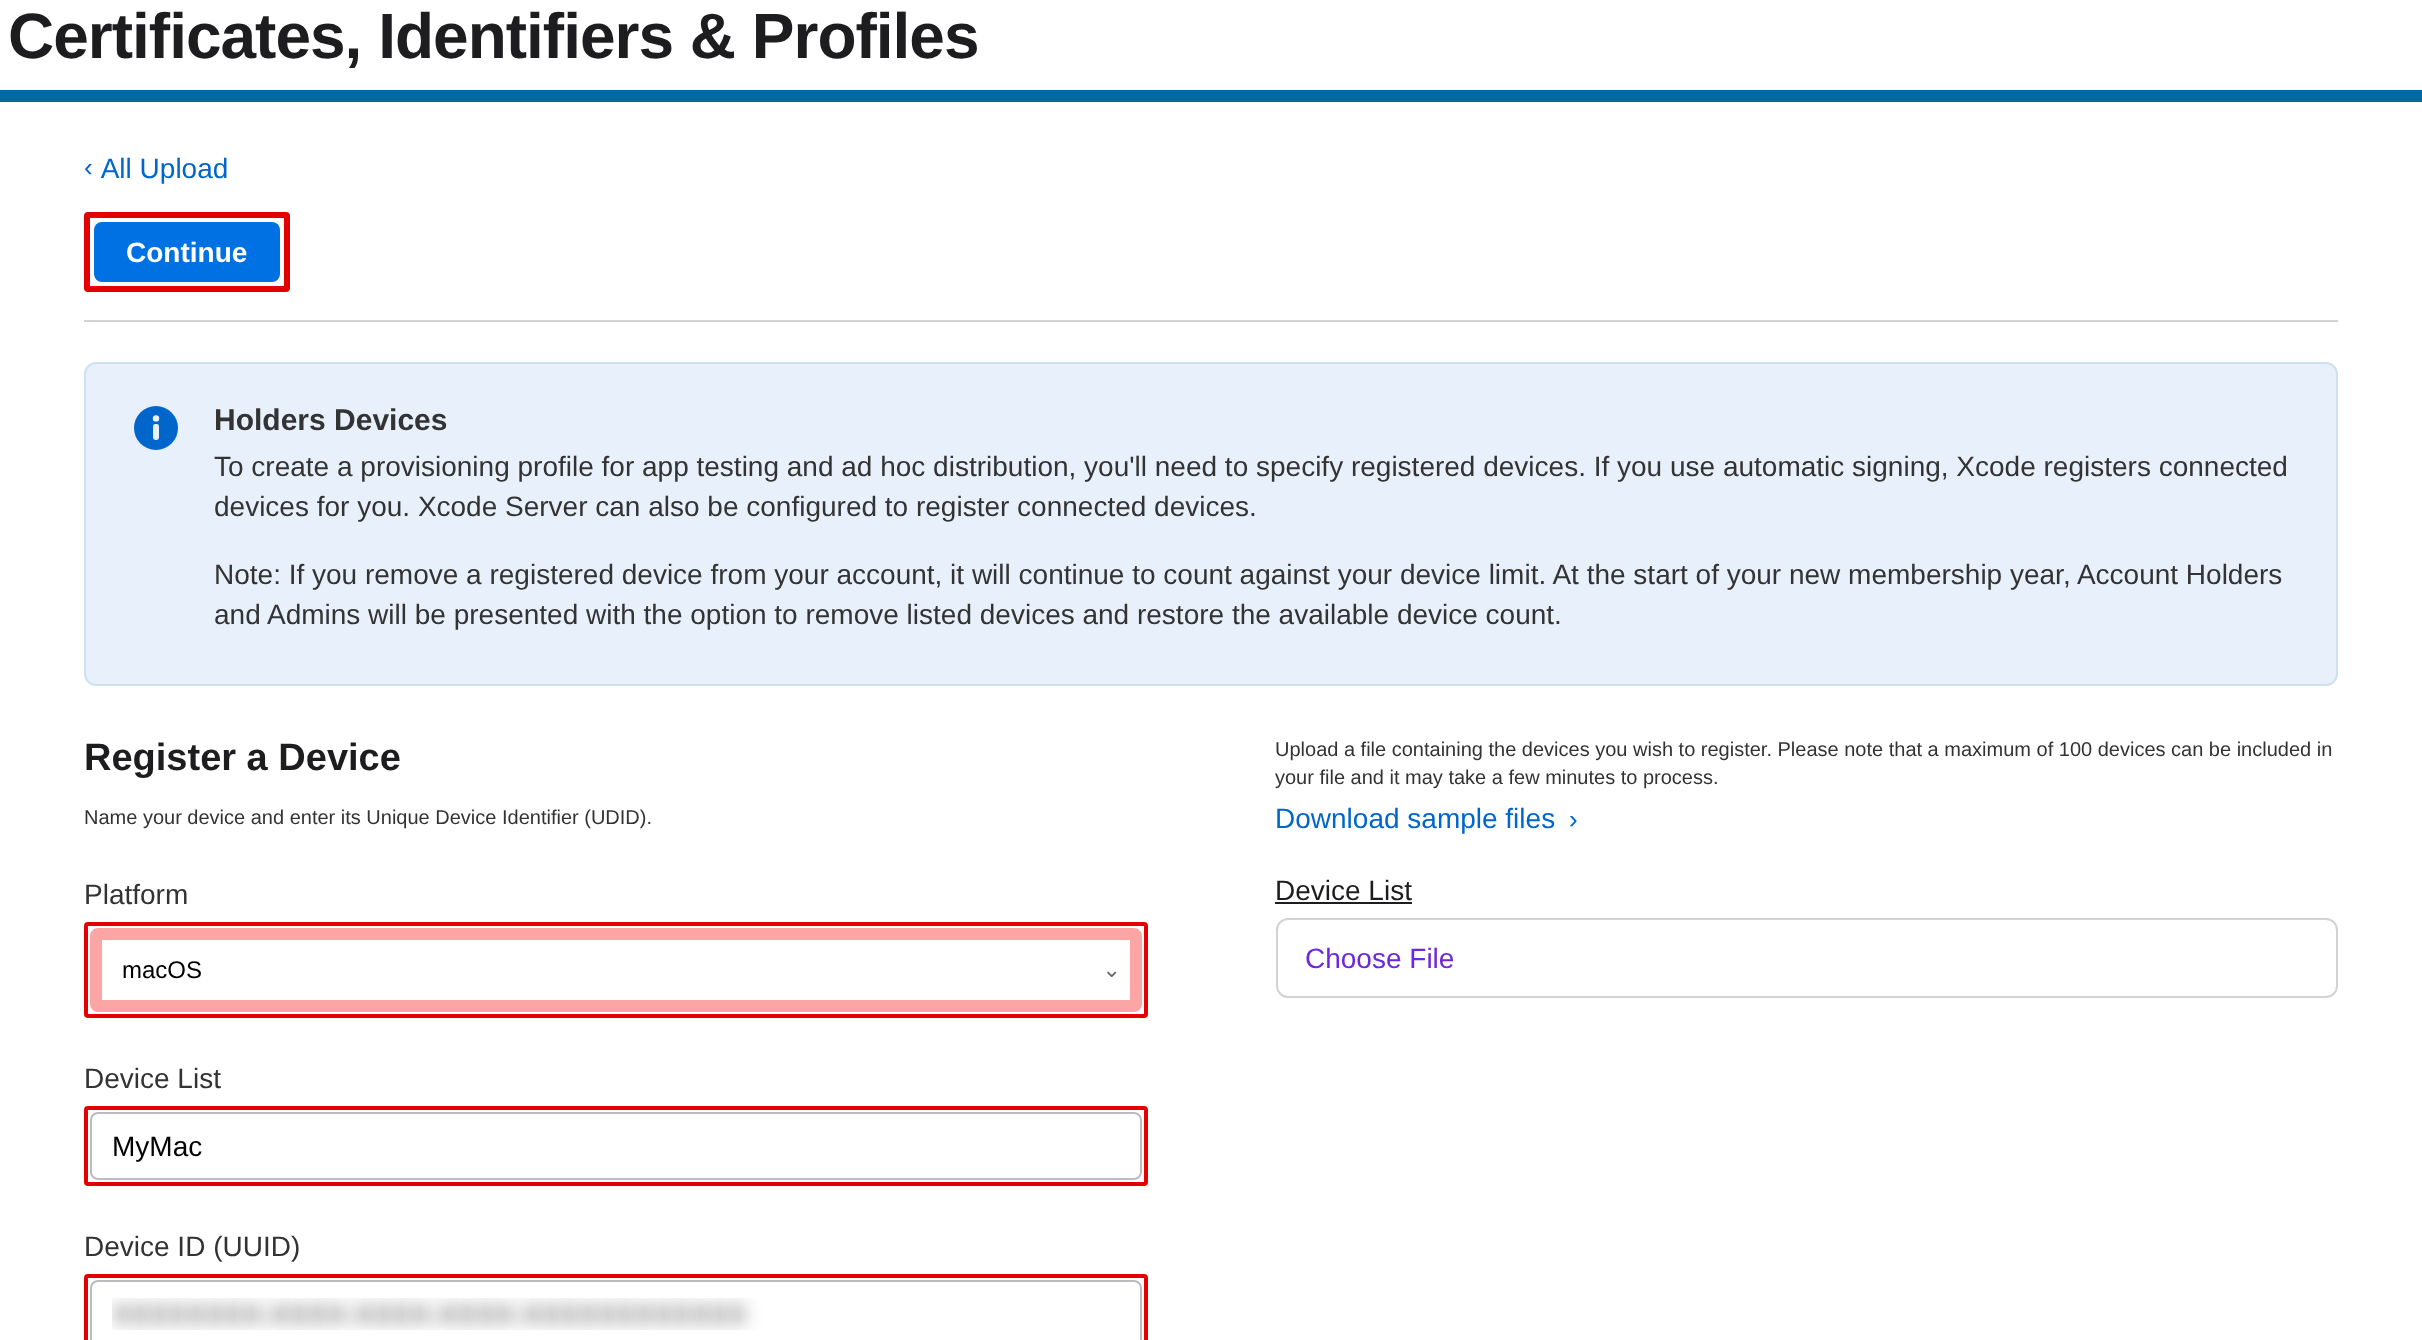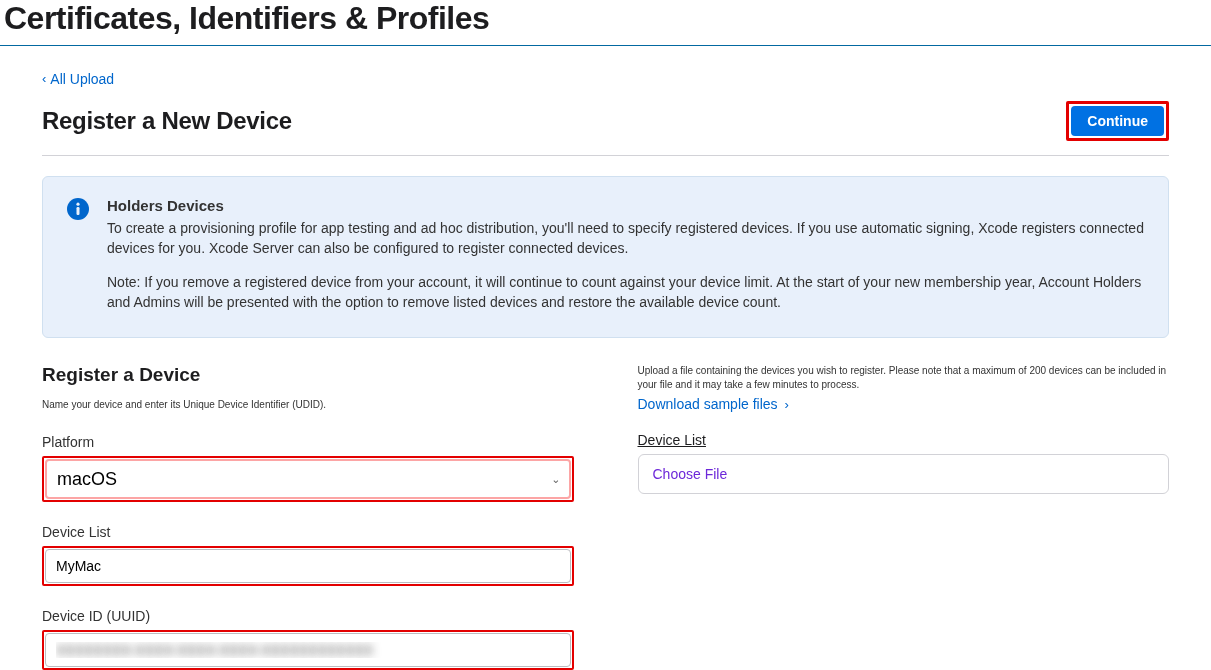--- a/index.html
+++ b/index.html
@@ -11,21 +11,21 @@
       font-family: -apple-system, BlinkMacSystemFont, "Segoe UI", Helvetica, Arial, sans-serif;
       background: #fff;
       color: #1d1d1f;
       font-size: 14px;
     }
     .page-title {
       font-size: 32px;
       font-weight: 700;
       letter-spacing: -0.5px;
       padding: 0 4px 8px 4px;
-      border-bottom: 1px solid #0369a1;
+      border-bottom: 6px solid #0369a1;
     }
     .content {
       padding: 24px 42px 0 42px;
     }
     .back-link {
       color: #0066cc;
       font-size: 14px;
       text-decoration: none;
       display: inline-flex;
       align-items: center;
@@ -133,22 +133,22 @@
       border-radius: 2px;
       padding: 1px;
       display: block;
     }
     .select-wrap {
       position: relative;
     }
     select.platform-select {
       width: 100%;
       padding: 8px 28px 8px 10px;
-      font-size: 18px;
-      border: 2px solid #fca5a5;
+      font-size: 12px;
+      border: 6px solid #fca5a5;
       border-radius: 4px;
       background: #fff;
       appearance: none;
       -webkit-appearance: none;
       cursor: pointer;
     }
     .select-chev {
       position: absolute;
       right: 10px;
       top: 50%;
@@ -207,21 +207,20 @@
 <h1 class="page-title">Certificates, Identifiers &amp; Profiles</h1>
 
 <div class="content">
 
   <a class="back-link">
     <span class="chev">‹</span>
     <span>All Upload</span>
   </a>
 
   <div class="header-row">
-    <h2 class="subpage-title">Register a New Device</h2>
     <span class="continue-wrap">
       <button class="continue-btn">Continue</button>
     </span>
   </div>
 
   <div class="info-box">
     <div class="info-icon">
       <svg viewBox="0 0 22 22" width="22" height="22">
         <circle cx="11" cy="11" r="11" fill="#0066cc"></circle>
         <circle cx="11" cy="6.2" r="1.6" fill="#e8f0fb"></circle>
@@ -262,21 +261,21 @@
 
       <div class="field-group">
         <label class="field-label">Device ID (UUID)</label>
         <div class="highlight-wrap blurred">
           <input type="text" class="text-input" value="XXXXXXXX-XXXX-XXXX-XXXX-XXXXXXXXXXXX" style="">
         </div>
       </div>
     </div>
 
     <div class="col col-right">
-      <p class="section-desc">Upload a file containing the devices you wish to register. Please note that a maximum of 200 devices can be included in your file and it may take a few minutes to process.</p>
+      <p class="section-desc">Upload a file containing the devices you wish to register. Please note that a maximum of 100 devices can be included in your file and it may take a few minutes to process.</p>
       <a class="link">
         <span>Download sample files</span>
         <span class="r-chev">›</span>
       </a>
 
       <label class="device-list-label">Device List</label>
       <div class="file-box">
         <span class="file-link">Choose File</span>
       </div>
     </div>

